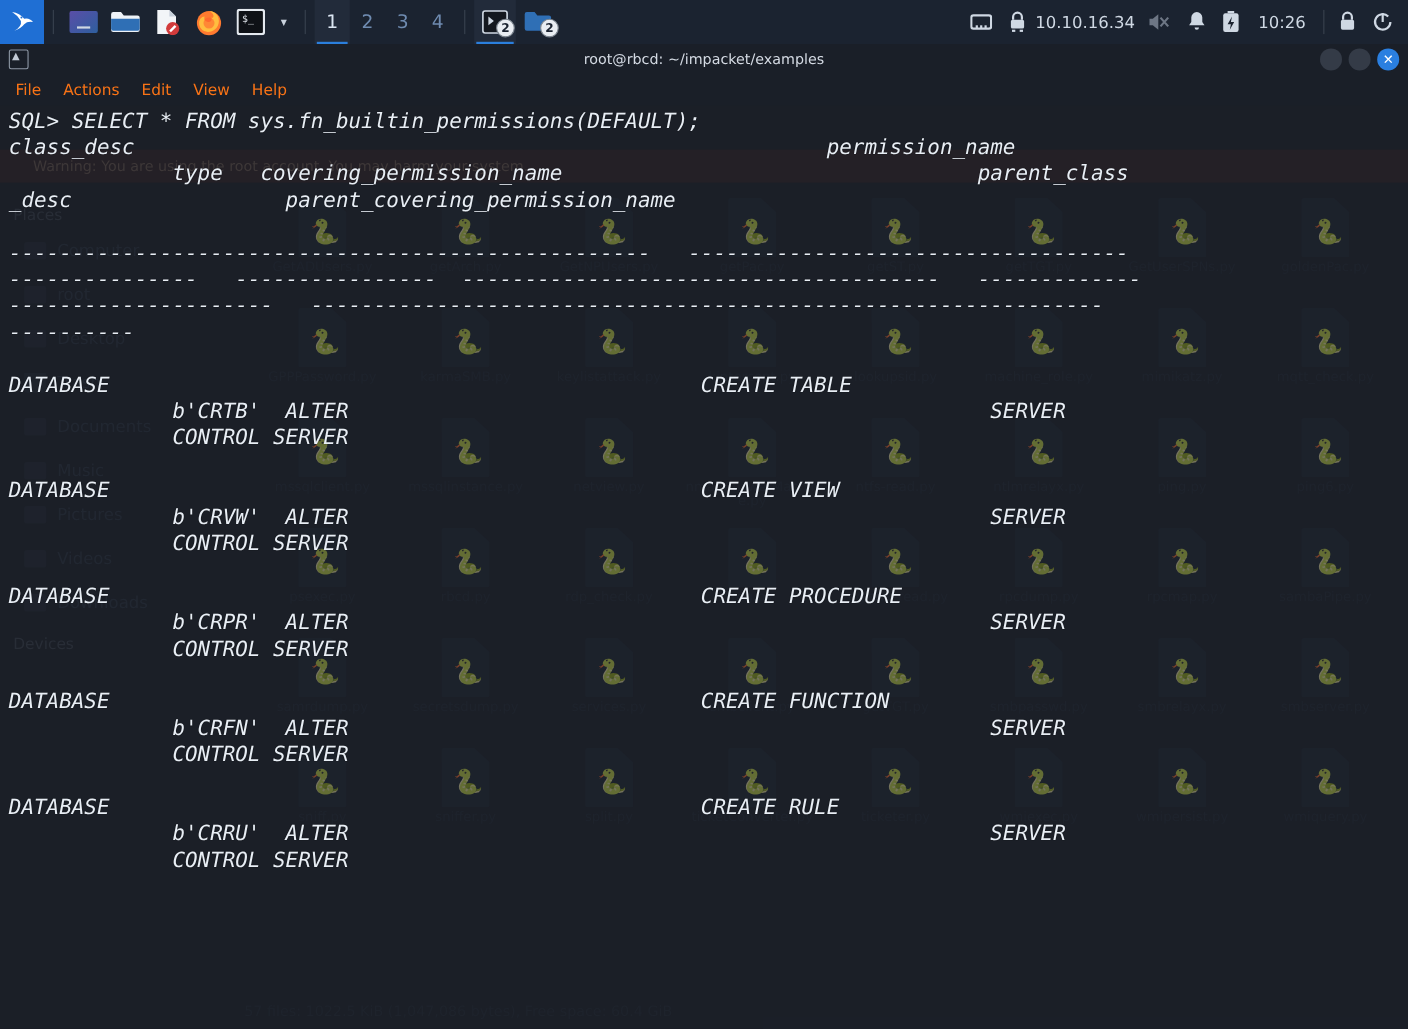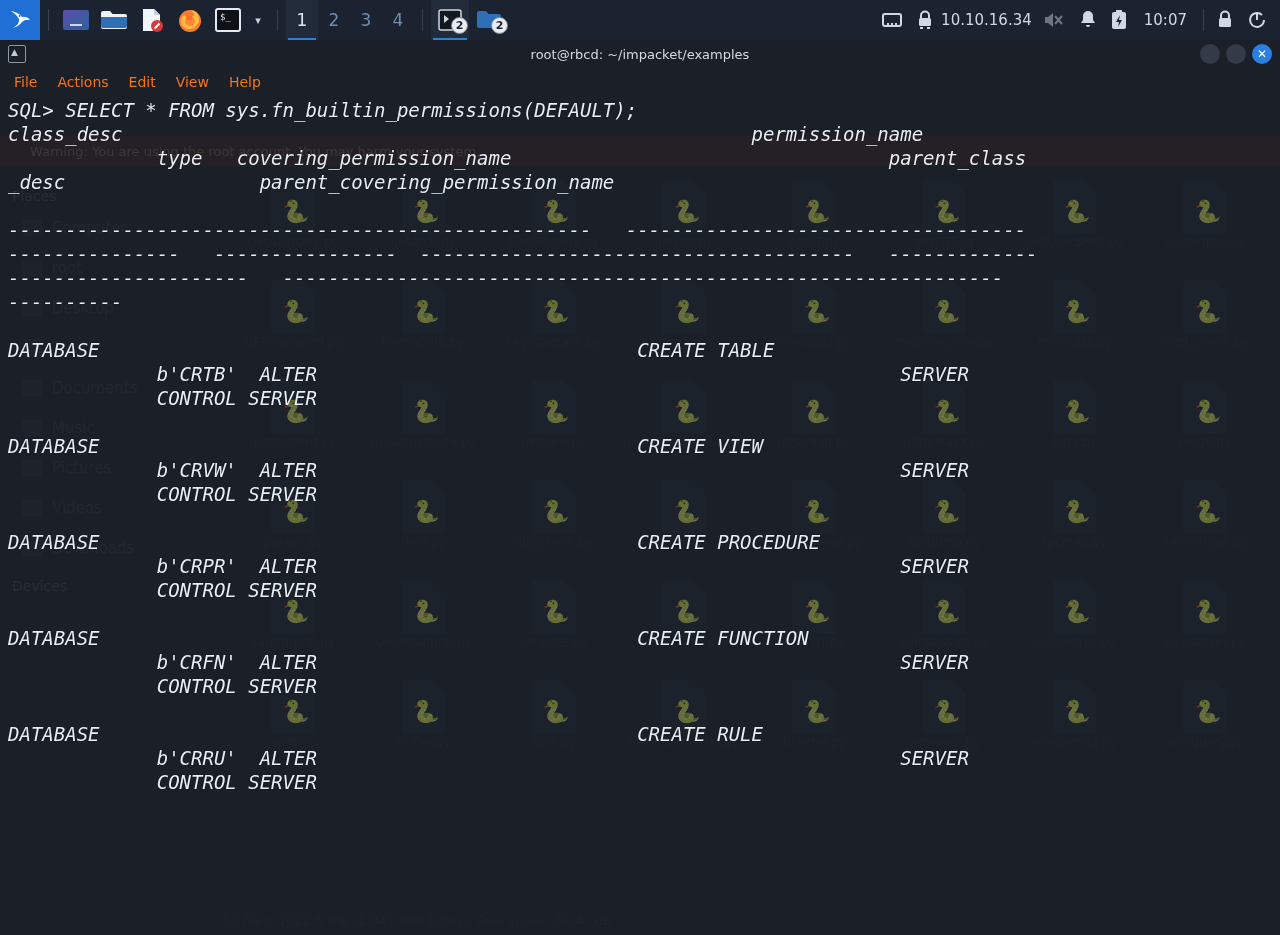--- a/index.html
+++ b/index.html
@@ -612,21 +612,21 @@
             <path d="M7 15a2 2 0 0 0 4 0Z" fill="#cfd8e3"></path>
           </svg>
       </div>
       <div class="tray-item">
         <svg width="16" height="20" viewBox="0 0 16 20">
             <rect x="5" y="0" width="6" height="2" fill="#cfd8e3"></rect>
             <rect x="1" y="2" width="14" height="17" rx="2" fill="#cfd8e3"></rect>
             <path d="M9 5l-4 7h3l-1 5 4-7H8Z" fill="#1b2330"></path>
           </svg>
       </div>
-      <div class="clock">10:07</div>
+      <div class="clock">10:26</div>
       <div class="tray-sep"></div>
       <div class="tray-item">
         <svg width="16" height="20" viewBox="0 0 16 20">
             <path d="M4 8V5.5a4 4 0 0 1 8 0V8" fill="none" stroke="#cfd8e3" stroke-width="2"></path>
             <rect x="2" y="8" width="12" height="9" rx="1.5" fill="#cfd8e3"></rect>
           </svg>
       </div>
       <div class="tray-item">
         <svg width="20" height="20" viewBox="0 0 20 20">
             <path d="M15 5a7 7 0 1 0 2 5" fill="none" stroke="#cfd8e3" stroke-width="2"></path>

